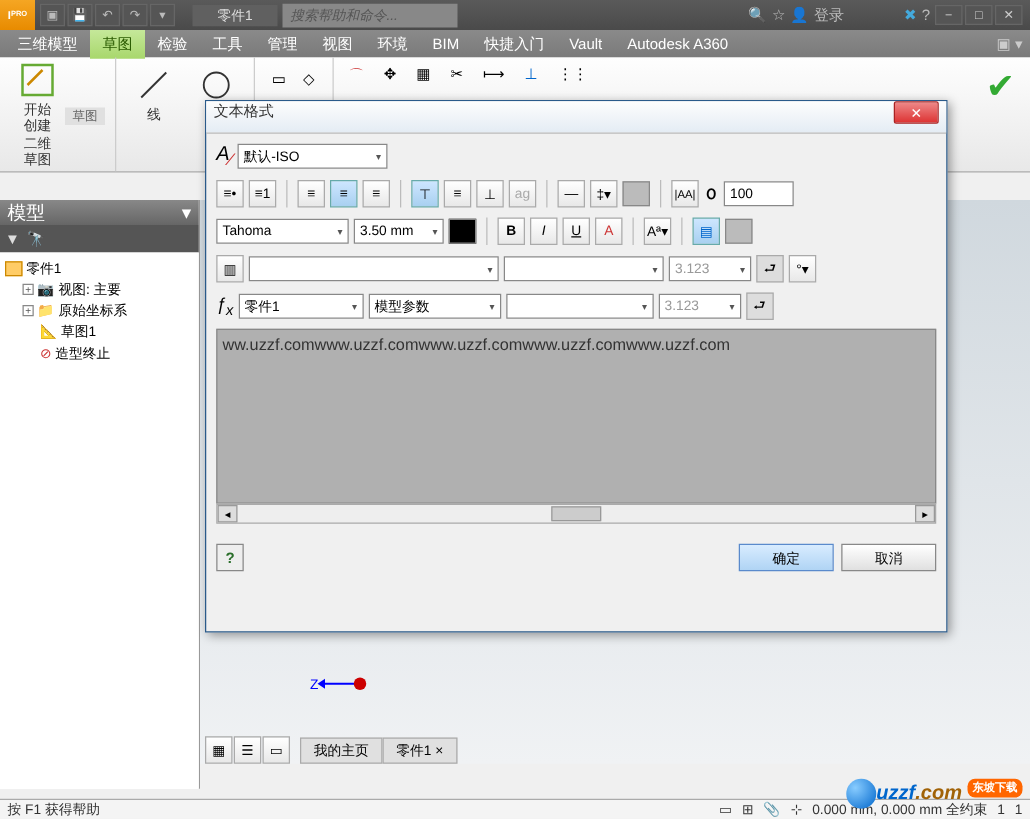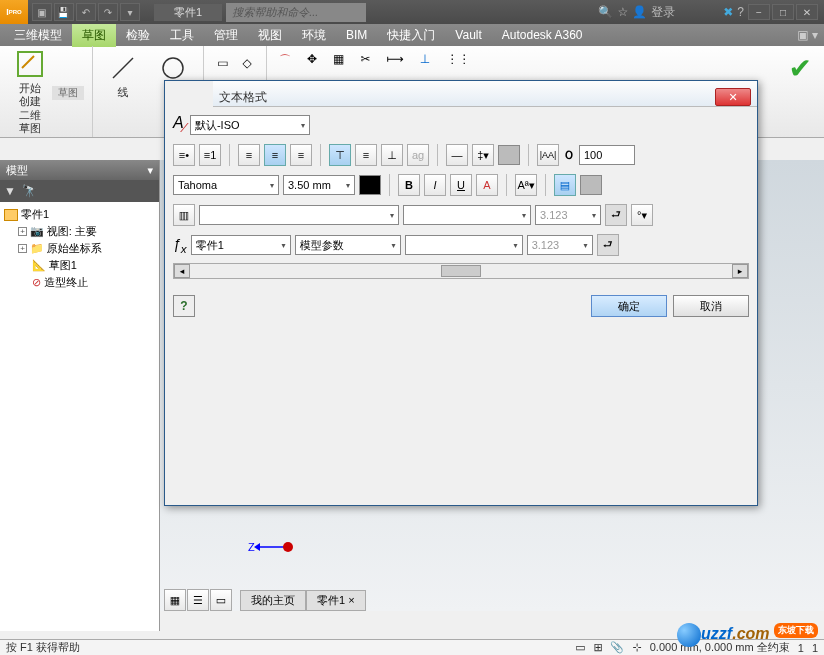--- a/index.html
+++ b/index.html
@@ -25,42 +25,42 @@
 .ribbon { height: 92px; background: linear-gradient(to bottom, #fefefe, #e8e8e8); border-bottom: 1px solid #aaa; display: flex; }
 .ribbon-group { border-right: 1px solid #ccc; padding: 4px 8px; display: flex; flex-direction: row; align-items: center; }
 .ribbon-btn-big { display: flex; flex-direction: column; align-items: center; gap: 2px; padding: 2px 6px; }
 .ribbon-icon-big { width: 32px; height: 32px; display: flex; align-items: center; justify-content: center; }
 .ribbon-label { font-size: 11px; color: #333; text-align: center; line-height: 1.2; }
 .ribbon-small-row { display: flex; gap: 2px; }
 .ribbon-small-btn { width: 22px; height: 22px; border: 1px solid transparent; display: flex; align-items: center; justify-content: center; }
 .ribbon-group-label { font-size: 10px; color: #666; text-align: center; margin-top: 2px; background: #e0e0e0; width: 100%; }
 
 
-.browser-hdr { height: 20px; background: linear-gradient(to bottom, #888, #666); color: #fff; padding: 2px 6px; font-size: 11px; display: flex; align-items: center; }
+.browser-hdr { height: 20px; background: linear-gradient(to bottom, #888, #666); color: #fff; padding: 2px 6px; font-size: 15px; display: flex; align-items: center; }
 .browser-tools { height: 22px; background: #555; display: flex; align-items: center; padding: 0 4px; gap: 6px; color: #ddd; }
 .browser-tree { background: #fff; flex: 1; padding: 4px; }
 .tree-item { display: flex; align-items: center; gap: 3px; padding: 1px 0; font-size: 11px; white-space: nowrap; }
 .tree-icon { width: 14px; height: 12px; display: inline-block; }
 .indent1 { padding-left: 14px; }
 .indent2 { padding-left: 28px; }
 .expand { width: 9px; height: 9px; border: 1px solid #888; font-size: 8px; line-height: 7px; text-align: center; color: #555; }
 
 
 .canvas-area { position: absolute; left: 160px; top: 160px; right: 0; bottom: 44px; background: linear-gradient(to bottom, #d0d8de, #f0f2f4); }
 .doctabs { position: absolute; bottom: 0; left: 80px; height: 22px; display: flex; align-items: center; gap: 0; }
 .doctab { background: #e0e0e0; border: 1px solid #aaa; padding: 2px 10px; font-size: 11px; }
 .axis-origin { position: absolute; left: 88px; bottom: 56px; }
 
 
 .statusbar { position: absolute; bottom: 0; left: 0; right: 0; height: 16px; background: #f4f4f4; border-top: 1px solid #aaa; display: flex; align-items: center; padding: 0 6px; font-size: 11px; color: #333; }
 .status-right { margin-left: auto; display: flex; gap: 8px; align-items: center; }
 
 
 .dialog { position: absolute; left: 164px; top: 80px; width: 594px; height: 426px; background: #f0f0f0; border: 1px solid #2a5a8a; box-shadow: 2px 2px 8px rgba(0,0,0,0.4); }
-.dlg-title { height: 26px; background: linear-gradient(to bottom, #fdfdfd, #e4ecf4); display: flex; align-items: flex-end; padding: 0 6px; border-bottom: 1px solid #bbb; margin-left: 48px; }
+.dlg-title { height: 26px; background: linear-gradient(to bottom, #fdfdfd, #e4ecf4); display: flex; align-items: flex-start; padding: 0 6px; border-bottom: 1px solid #bbb; }
 .dlg-close { width: 36px; height: 18px; background: linear-gradient(to bottom, #e88, #d33); color: #fff; border: 1px solid #a22; display: flex; align-items: center; justify-content: center; margin-left: auto; font-size: 11px; border-radius: 2px; }
 .dlg-body { padding: 6px 8px; }
 .dlg-row { display: flex; align-items: center; gap: 4px; margin-bottom: 6px; min-height: 24px; }
 .dlg-sep { border-left: 1px solid #bbb; height: 22px; margin: 0 4px; }
 .combo { border: 1px solid #888; background: #fff; height: 20px; padding: 0 4px; font-size: 11px; display: flex; align-items: center; justify-content: space-between; }
 .combo .arrow { font-size: 8px; color: #555; }
 .tool-btn { width: 22px; height: 22px; border: 1px solid #aaa; background: linear-gradient(#fff,#e8e8e8); display: flex; align-items: center; justify-content: center; font-size: 11px; }
 .tool-btn.active { background: linear-gradient(#cde6ff,#a8d0f0); border-color: #6aa; }
 .color-sw { width: 22px; height: 20px; border: 1px solid #888; }
 .num-input { border: 1px solid #888; background: #fff; height: 20px; width: 56px; padding: 0 4px; font-size: 11px; }
@@ -339,20 +339,21 @@
       <div class="combo" style="width:118px">
           <span></span>
           <span class="arrow">▾</span>
         </div>
       <div class="combo" style="width:66px;color:#999">
           <span>3.123</span>
           <span class="arrow">▾</span>
         </div>
       <div class="tool-btn" style="background:#ddd">⮐</div>
     </div>
+    <div class="text-canvas"><span>ww.uzzf.comwww.uzzf.comwww.uzzf.comwww.uzzf.comwww.uzzf.com</span></div>
     <div class="scroll-h">
       <div class="scroll-arrow">◂</div>
       <div class="scroll-thumb"></div>
       <div class="scroll-arrow">▸</div>
     </div>
   </div>
   <div class="dlg-btns">
     <div class="help-btn">?</div>
     <button class="dlg-btn primary">确定</button>
     <button class="dlg-btn">取消</button>

